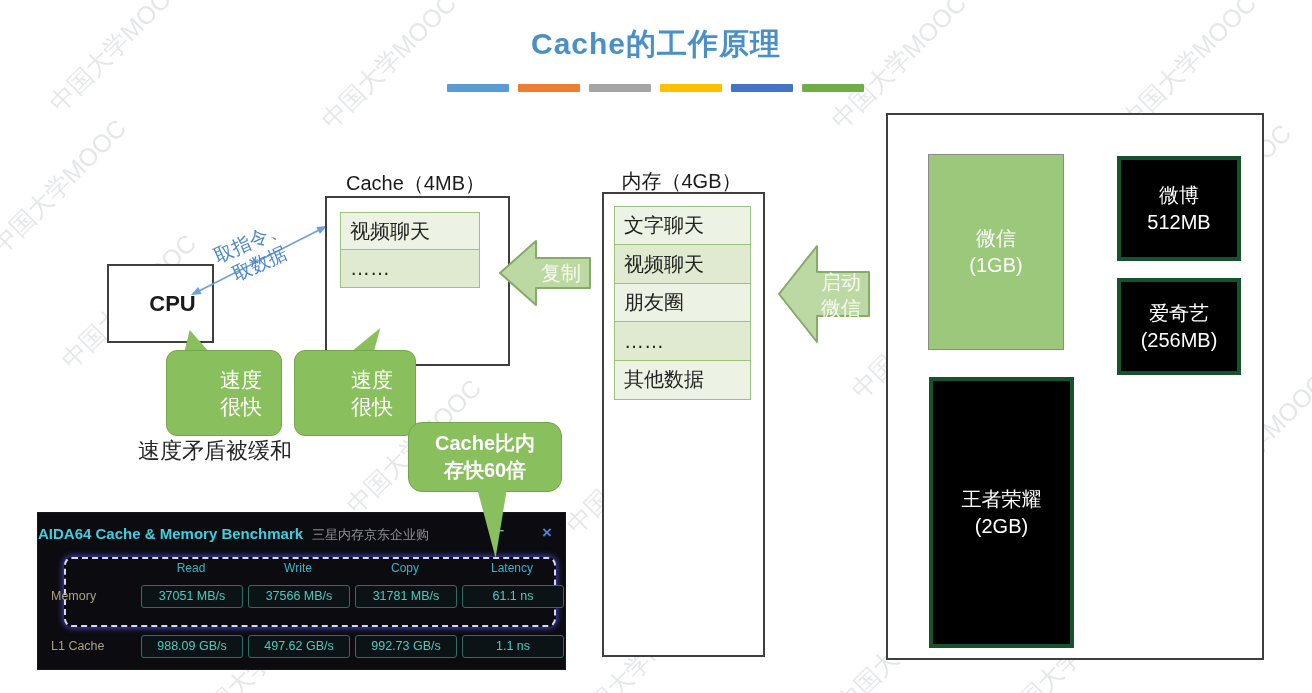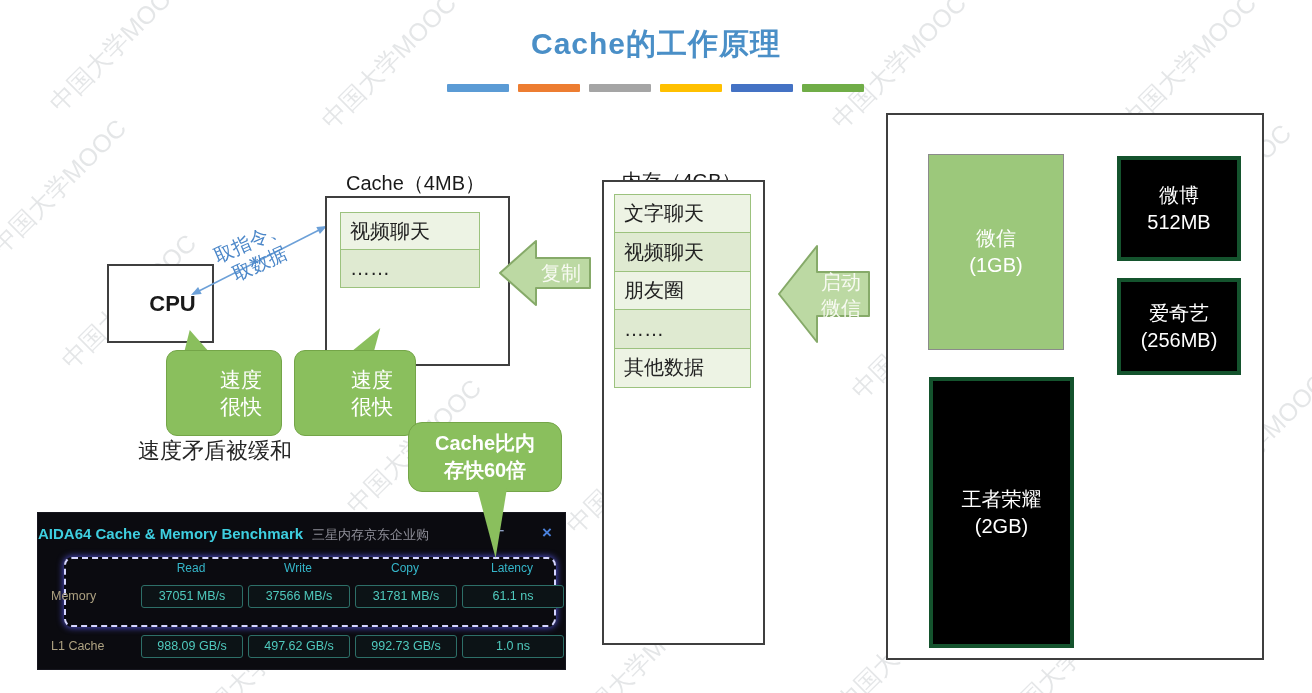--- a/index.html
+++ b/index.html
@@ -25,21 +25,21 @@
 
   .sec-label{font-size:20px;color:#1a1a1a;text-align:center;}
 
   .cache-box{left:325px;top:196px;width:181px;height:166px;}
   .cache-cells{position:absolute;left:13px;top:15px;width:140px;}
   .gcell{border:1.5px solid #9cc27e;font-size:20px;color:#222;display:flex;align-items:center;
          padding-left:9px;height:37px;margin-top:-1.5px;box-sizing:content-box;}
   .gcell.light{background:#edf3e4;}
   .gcell.dark{background:#dfead1;}
 
-  .mem-box{left:602px;top:180px;width:159px;height:461px;text-align:right;}
+  .mem-box{left:602px;top:192px;width:159px;height:461px;text-align:right;}
   .mem-cells{position:absolute;left:10px;top:13px;width:137px;}
   .mem-cells .gcell{height:38px;}
 
   .bus-label{left:198px;top:229px;width:114px;transform:rotate(-24deg);text-align:center;
              font-size:19px;line-height:24px;color:#4a86c8;font-weight:500;}
 
   .storage-box{left:886px;top:113px;width:374px;height:543px;}
   .app{position:absolute;display:flex;flex-direction:column;align-items:center;
        justify-content:center;color:#fff;font-size:20px;line-height:27px;text-align:center;}
   .app.green{background:#9cc87b;border:1px solid #8b8b8b;}
@@ -206,16 +206,16 @@
     <div class="row-label" style="top:76px">Memory</div>
     <div class="vcell" style="left:103px;top:72px">37051 MB/s</div>
     <div class="vcell" style="left:210px;top:72px">37566 MB/s</div>
     <div class="vcell" style="left:317px;top:72px">31781 MB/s</div>
     <div class="vcell" style="left:424px;top:72px">61.1 ns</div>
 
     <div class="row-label" style="top:126px">L1 Cache</div>
     <div class="vcell" style="left:103px;top:122px">988.09 GB/s</div>
     <div class="vcell" style="left:210px;top:122px">497.62 GB/s</div>
     <div class="vcell" style="left:317px;top:122px">992.73 GB/s</div>
-    <div class="vcell" style="left:424px;top:122px">1.0 ns</div>
+    <div class="vcell" style="left:424px;top:122px">1.1 ns</div>
   </div>
 
 </div>
 
 </body></html>

